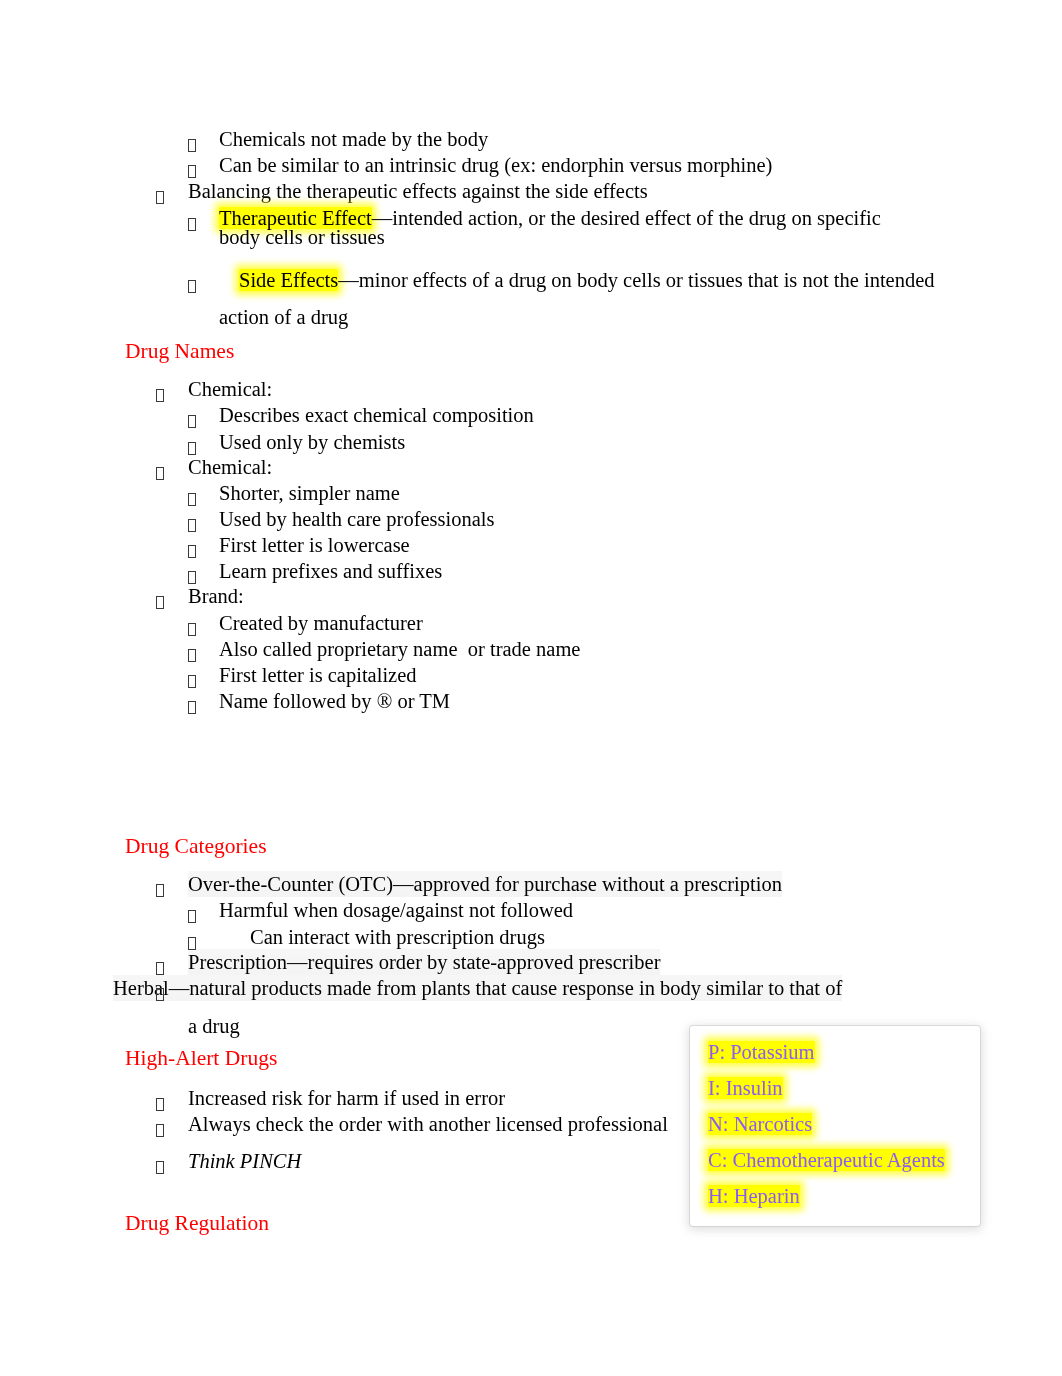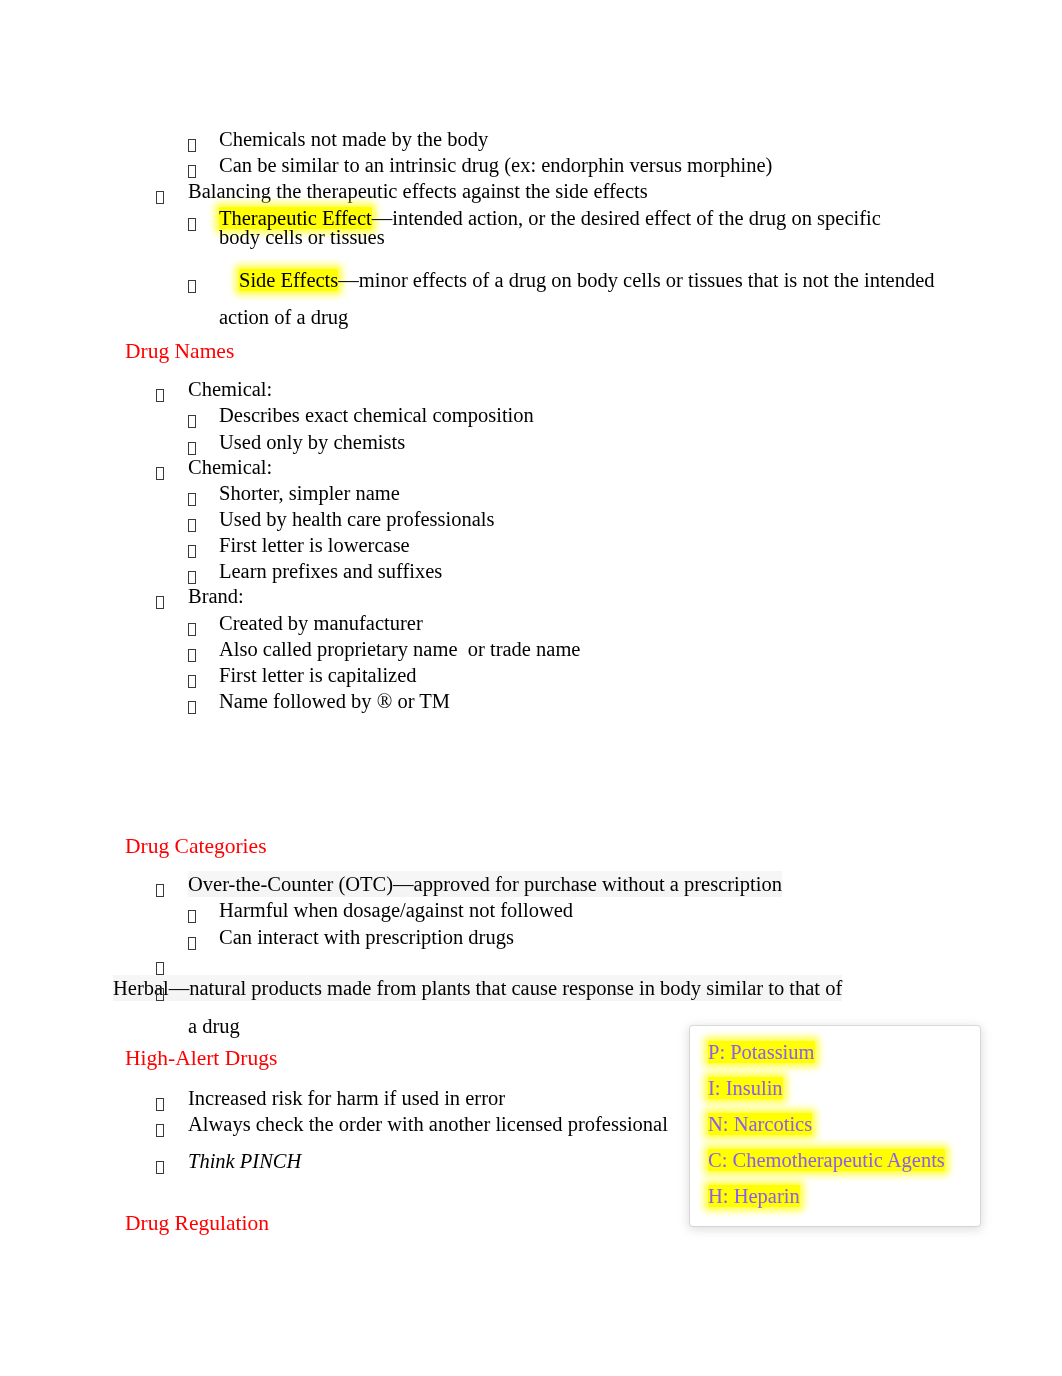--- a/index.html
+++ b/index.html
@@ -204,26 +204,27 @@
     <div class="heading" style="position:absolute; left:125px; top:836px;">Drug Categories</div>
 
     <div class="line" style="position:absolute; left:0; top:871px;">
       <span class="bl" style="left:156px;"><span class="tofu"></span></span>
       <span class="tx smudge" style="margin-left:188px; display:inline-block;">Over-the-Counter (OTC)—approved for purchase without a prescription</span>
     </div>
     <div class="line" style="position:absolute; left:0; top:897px;">
       <span class="bl" style="left:188px;"><span class="tofu"></span></span>
       <span class="tx" style="margin-left:219px;">Harmful when dosage/against not followed</span>
     </div>
-    <div class="line" style="position:absolute; left:0; top:924px;">
+    <div class="line" style="position:absolute; left:0; top:924px;padding-left:31px;">
       <span class="bl" style="left:188px;"><span class="tofu"></span></span>
       <span class="tx" style="margin-left:219px;">Can interact with prescription drugs</span>
     </div>
     <div class="line" style="position:absolute; left:0; top:949px;">
       <span class="bl" style="left:156px;"><span class="tofu"></span></span>
+      <span class="tx smudge" style="margin-left:188px; display:inline-block;">Prescription—requires order by state-approved prescriber</span>
     </div>
     <div class="line" style="position:absolute; left:0; top:975px;">
       <span class="bl" style="left:156px;"><span class="tofu"></span></span>
       <span class="tx smudge" style="margin-left:113px; display:inline-block;">Herbal—natural products made from plants that cause response in body similar to that of</span>
     </div>
     <div class="line" style="position:absolute; left:0; top:1013px;">
       <span class="tx" style="margin-left:188px;">a drug</span>
     </div>
   </div>
 

